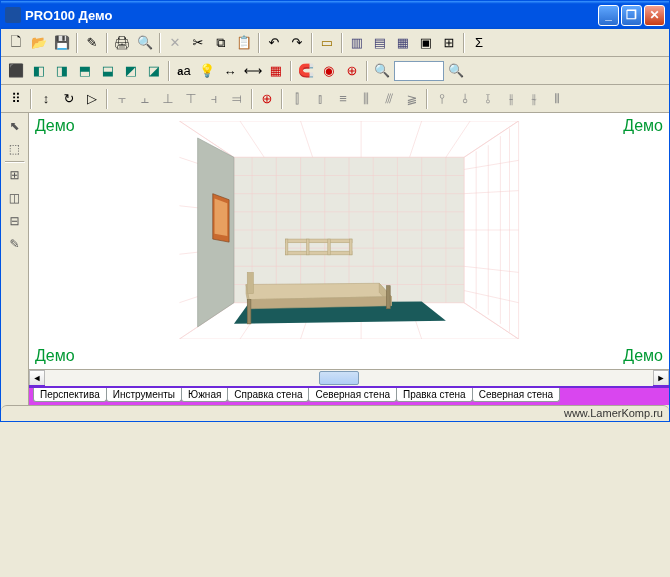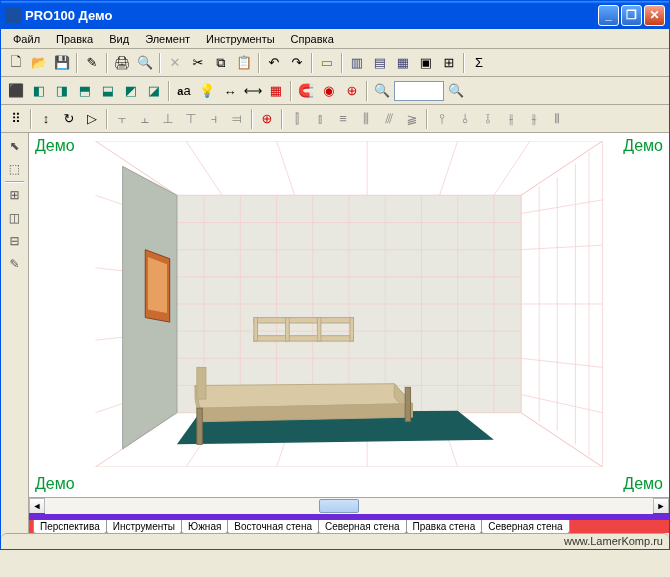--- a/index.html
+++ b/index.html
@@ -1,17 +1,17 @@
 <!DOCTYPE html>
 <html><head>
 <meta charset="utf-8">
 <style>
 * { margin: 0; padding: 0; box-sizing: border-box; font-family: Tahoma, sans-serif; font-size: 11px; }
 body { background: #ece9d8; width: 670px; height: 577px; overflow: hidden; }
-.window { border: 1px solid #0054e3; width: 670px; height: 550px; background: #ece9d8; display: flex; flex-direction: column; }
+.window { border: 1px solid #0054e3; width: 670px; height: 422px; background: #ece9d8; display: flex; flex-direction: column; }
 .titlebar { height: 28px; background: linear-gradient(to bottom, #3a95ff 0%, #0054e3 10%, #0054e3 90%, #0050d5 100%); display: flex; align-items: center; padding: 0 4px; color: #fff; }
 .titlebar .app-icon { width: 16px; height: 16px; background: #1a4fa0; border-radius: 2px; margin-right: 4px; }
 .titlebar .title { flex: 1; font-weight: bold; font-size: 13px; }
 .win-btns { display: flex; gap: 2px; }
 .win-btn { width: 21px; height: 21px; border-radius: 3px; border: 1px solid #fff; display: flex; align-items: center; justify-content: center; color: #fff; font-weight: bold; font-size: 12px; cursor: pointer; }
 .win-btn.close { background: linear-gradient(to bottom, #f5a08f, #c73c15); }
 .win-btn.mm { background: linear-gradient(to bottom, #5fa7ff, #2a6dd0); }
 .menubar { height: 20px; display: flex; align-items: center; padding: 0 4px; border-bottom: 1px solid #aca899; }
 .menu-item { padding: 2px 8px; cursor: pointer; }
 .toolbar { height: 28px; display: flex; align-items: center; padding: 2px 4px; border-bottom: 1px solid #aca899; gap: 1px; }
@@ -23,47 +23,39 @@
 .left-btn { width: 22px; height: 22px; border: 1px solid transparent; display: flex; align-items: center; justify-content: center; cursor: pointer; font-size: 12px; color: #555; }
 .viewport-wrap { flex: 1; display: flex; flex-direction: column; position: relative; }
 .viewport { flex: 1; background: #fff; position: relative; overflow: hidden; }
 .demo-lbl { position: absolute; color: #009933; font-size: 16px; font-weight: 500; font-family: Arial; }
 .room3d { position: absolute; left: 40px; top: 8px; right: 40px; bottom: 30px; }
 .room3d svg { width: 100%; height: 100%; }
 .scrollbar-h { height: 16px; background: #ece9d8; border-top: 1px solid #aca899; display: flex; align-items: center; }
 .scroll-arrow { width: 16px; height: 16px; background: linear-gradient(#fefefe, #e5e5e5); border: 1px solid #b8b8b8; display: flex; align-items: center; justify-content: center; font-size: 9px; cursor: pointer; }
 .scroll-track { flex: 1; height: 16px; background: #f4f3ee; position: relative; }
 .scroll-thumb { position: absolute; left: 45%; width: 40px; height: 14px; top: 1px; background: linear-gradient(#cde0f7, #b0cff5); border: 1px solid #7f9db9; border-radius: 2px; }
-.tabsbar { height: 20px; display: flex; align-items: flex-start; border-top: 7px solid #6d28d9; padding: 0 4px; background: #ef4444; }
+.tabsbar { height: 20px; display: flex; align-items: flex-start; border-top: 3px solid #6d28d9; padding: 0 4px; background: #d946ef; }
 .tab { padding: 1px 6px; border: 1px solid #919b9c; border-top: none; background: #fff; font-size: 10px; cursor: pointer; margin-right: -1px; border-radius: 0 0 3px 3px; }
 .footer { height: 16px; text-align: right; padding: 1px 6px; font-size: 10px; color: #333; border-top: 1px solid #aca899; border-radius: 6px; }
 </style>
 </head>
 <body>
 
 <div class="window">
 
   <div class="titlebar">
     <div class="app-icon"></div>
     <div class="title">PRO100 Демо</div>
     <div class="win-btns">
       <div class="win-btn mm">_</div>
       <div class="win-btn mm">❐</div>
       <div class="win-btn close">✕</div>
     </div>
   </div>
 
-  <div class="menubar">
-    <div class="menu-item">Файл</div>
-    <div class="menu-item">Правка</div>
-    <div class="menu-item">Вид</div>
-    <div class="menu-item">Элемент</div>
-    <div class="menu-item">Инструменты</div>
-    <div class="menu-item">Справка</div>
-  </div>
 
   <div class="toolbar">
     <div class="tool-btn">🗋</div>
     <div class="tool-btn">📂</div>
     <div class="tool-btn">💾</div>
     <div class="tool-sep"></div>
     <div class="tool-btn">✎</div>
     <div class="tool-sep"></div>
     <div class="tool-btn">🖨</div>
     <div class="tool-btn">🔍</div>
@@ -243,21 +235,21 @@
         <div class="scroll-arrow">◄</div>
         <div class="scroll-track">
           <div class="scroll-thumb"></div>
         </div>
         <div class="scroll-arrow">►</div>
       </div>
       <div class="tabsbar">
         <div class="tab">Перспектива</div>
         <div class="tab">Инструменты</div>
         <div class="tab">Южная</div>
-        <div class="tab">Восточная стена</div>
+        <div class="tab">Справка стена</div>
         <div class="tab">Северная стена</div>
         <div class="tab">Правка стена</div>
         <div class="tab">Северная стена</div>
       </div>
     </div>
   </div>
 
   <div class="footer">
     <span>www.LamerKomp.ru</span>
   </div>

